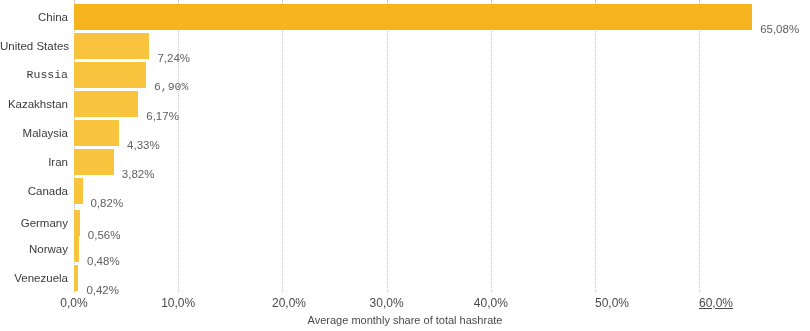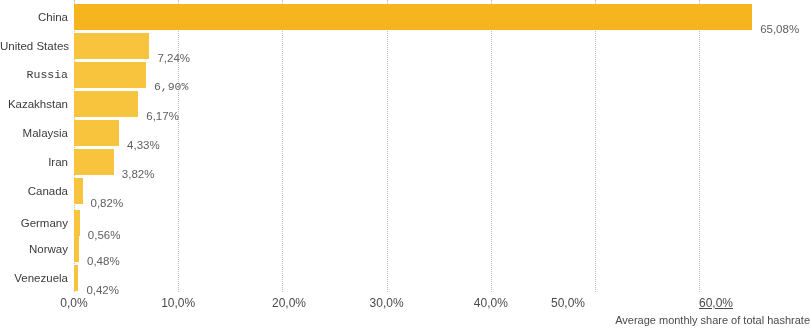--- a/index.html
+++ b/index.html
@@ -67,21 +67,21 @@
     font-size: 12px;
     color: #4a4a4a;
     transform: translateX(-50%);
     white-space: nowrap;
   }
   #xaxis-title {
     position: absolute;
     top: 314px;
     left: 0;
     width: 810px;
-    text-align: right;
+    text-align: center;
     font-size: 11px;
     color: #4a4a4a;
     white-space: nowrap;
   }
 </style>
 </head>
 <body>
 
 <div id="chart-root">
 
@@ -147,19 +147,19 @@
         <div class="val-label" style="left: 86.3764px;">0,42%</div>
       </div>
     </div>
 
   <div id="xticks-layer">
       <div class="xtick" style="left: 74px;">0,0%</div>
       <div class="xtick" style="left: 178.2px;">10,0%</div>
       <div class="xtick" style="left: 289px;">20,0%</div>
       <div class="xtick" style="left: 386.6px;">30,0%</div>
       <div class="xtick" style="left: 490.8px;">40,0%</div>
-      <div class="xtick" style="left: 568px;">50,0%</div>
+      <div class="xtick" style="left: 612px;">50,0%</div>
       <div class="xtick" style="left: 716px; text-decoration: underline;">60,0%</div>
     </div>
 
   <div id="xaxis-title">Average monthly share of total hashrate</div>
 
 </div>
 
 </body></html>

